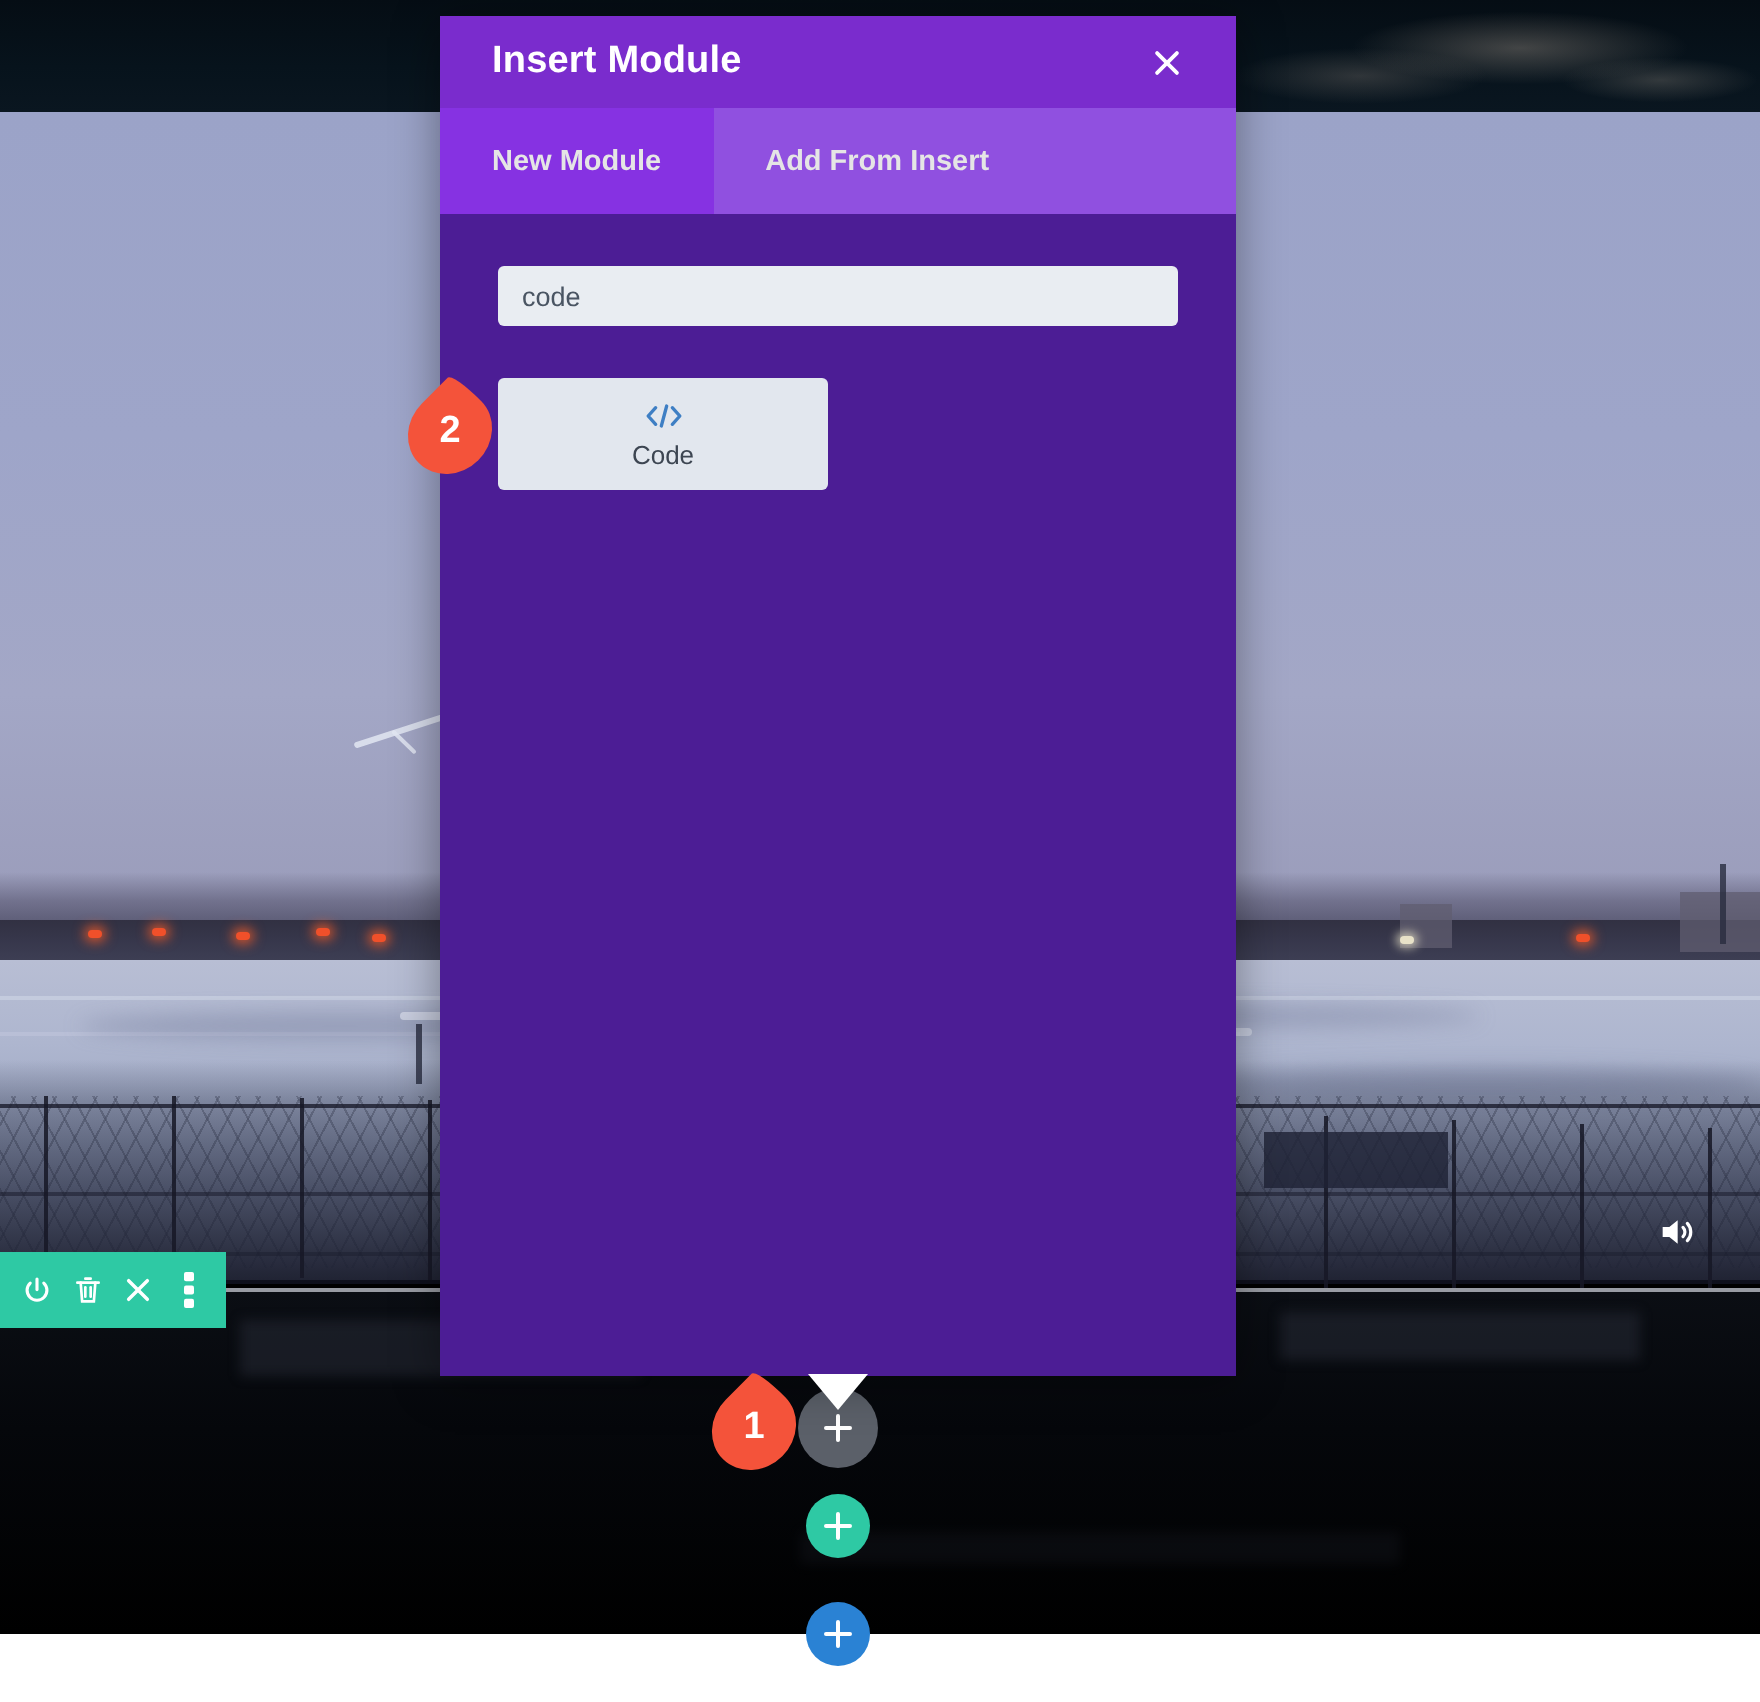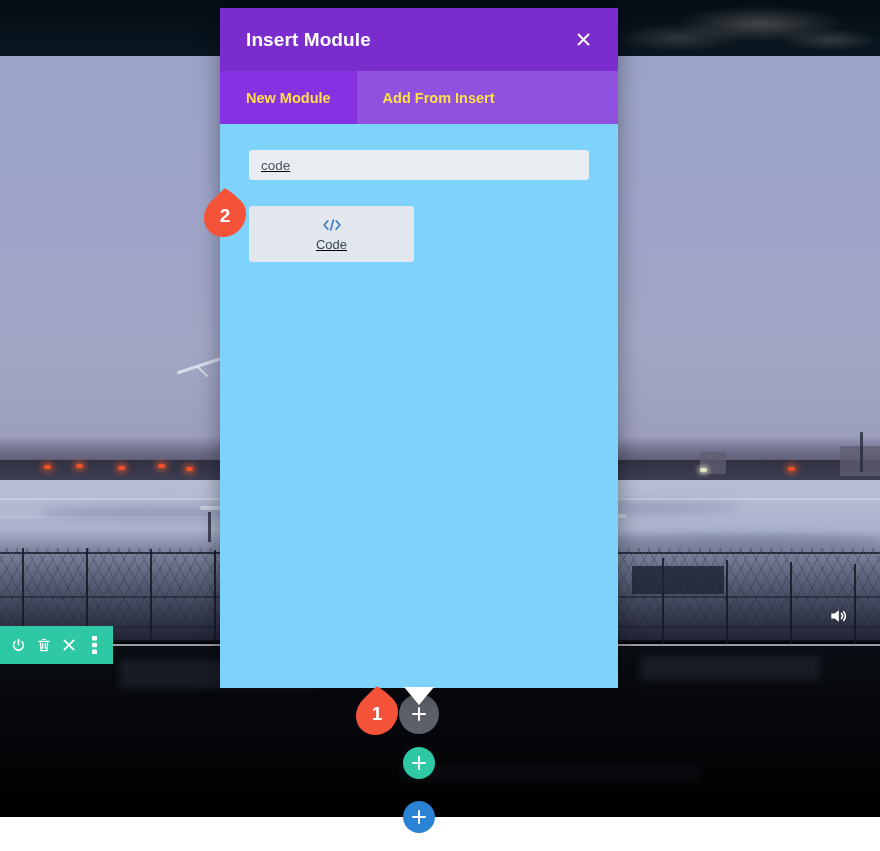--- a/index.html
+++ b/index.html
@@ -101,34 +101,34 @@
   .plusbtn .pl::before{left:0;top:6px;width:14px;height:2px;}
   .plusbtn .pl::after{left:6px;top:0;width:2px;height:14px;}
 
   
   #modal{
     position:absolute;left:220px;top:8px;width:398px;height:680px;
     background:#fff;z-index:50;display:flex;flex-direction:column;
     box-shadow:0 3px 22px rgba(0,0,0,.38);
   }
   #modal-header{
-    height:63px;background:#7a2ccd;display:flex;align-items:center;
+    height:46px;background:#7a2ccd;display:flex;align-items:center;
     justify-content:space-between;padding:0 22px 0 26px;box-sizing:border-box;flex:0 0 auto;text-align:right;
   }
   #modal-title{color:#fff;font-size:19px;font-weight:bold;letter-spacing:.1px;}
   #modal-close{width:26px;height:26px;display:flex;align-items:center;justify-content:center;cursor:pointer;}
 
   #tabbar{height:53px;background:#9050e0;display:flex;align-items:stretch;flex:0 0 auto;}
   .tab{
     display:flex;align-items:center;justify-content:center;
-    color:#fde047;font-size:14.5px;font-weight:bold;cursor:pointer;padding:0 26px;box-sizing:border-box;
+    color:#e5e5e5;font-size:14.5px;font-weight:bold;cursor:pointer;padding:0 26px;box-sizing:border-box;
   }
   .tab.active{background:#8632e2;}
 
-  #modal-body{flex:1 1 auto;background:#7dd3fc;padding:26px 29px 0 29px;box-sizing:border-box;text-decoration:underline;}
+  #modal-body{flex:1 1 auto;background:#4c1d95;padding:26px 29px 0 29px;box-sizing:border-box;}
   #search-input{
     width:340px;height:30px;background:#e9edf2;border:0;border-radius:3px;
     padding:0 12px;box-sizing:border-box;color:#4a5563;font-size:13.5px;
     font-family:"Liberation Sans",sans-serif;outline:none;display:block;
   }
   #module-grid{margin-top:26px;display:flex;flex-wrap:wrap;gap:12px;}
   .module-card{
     width:165px;height:56px;background:#e2e7ee;border-radius:3px;
     display:flex;flex-direction:column;align-items:center;justify-content:center;
     gap:3px;cursor:pointer;

